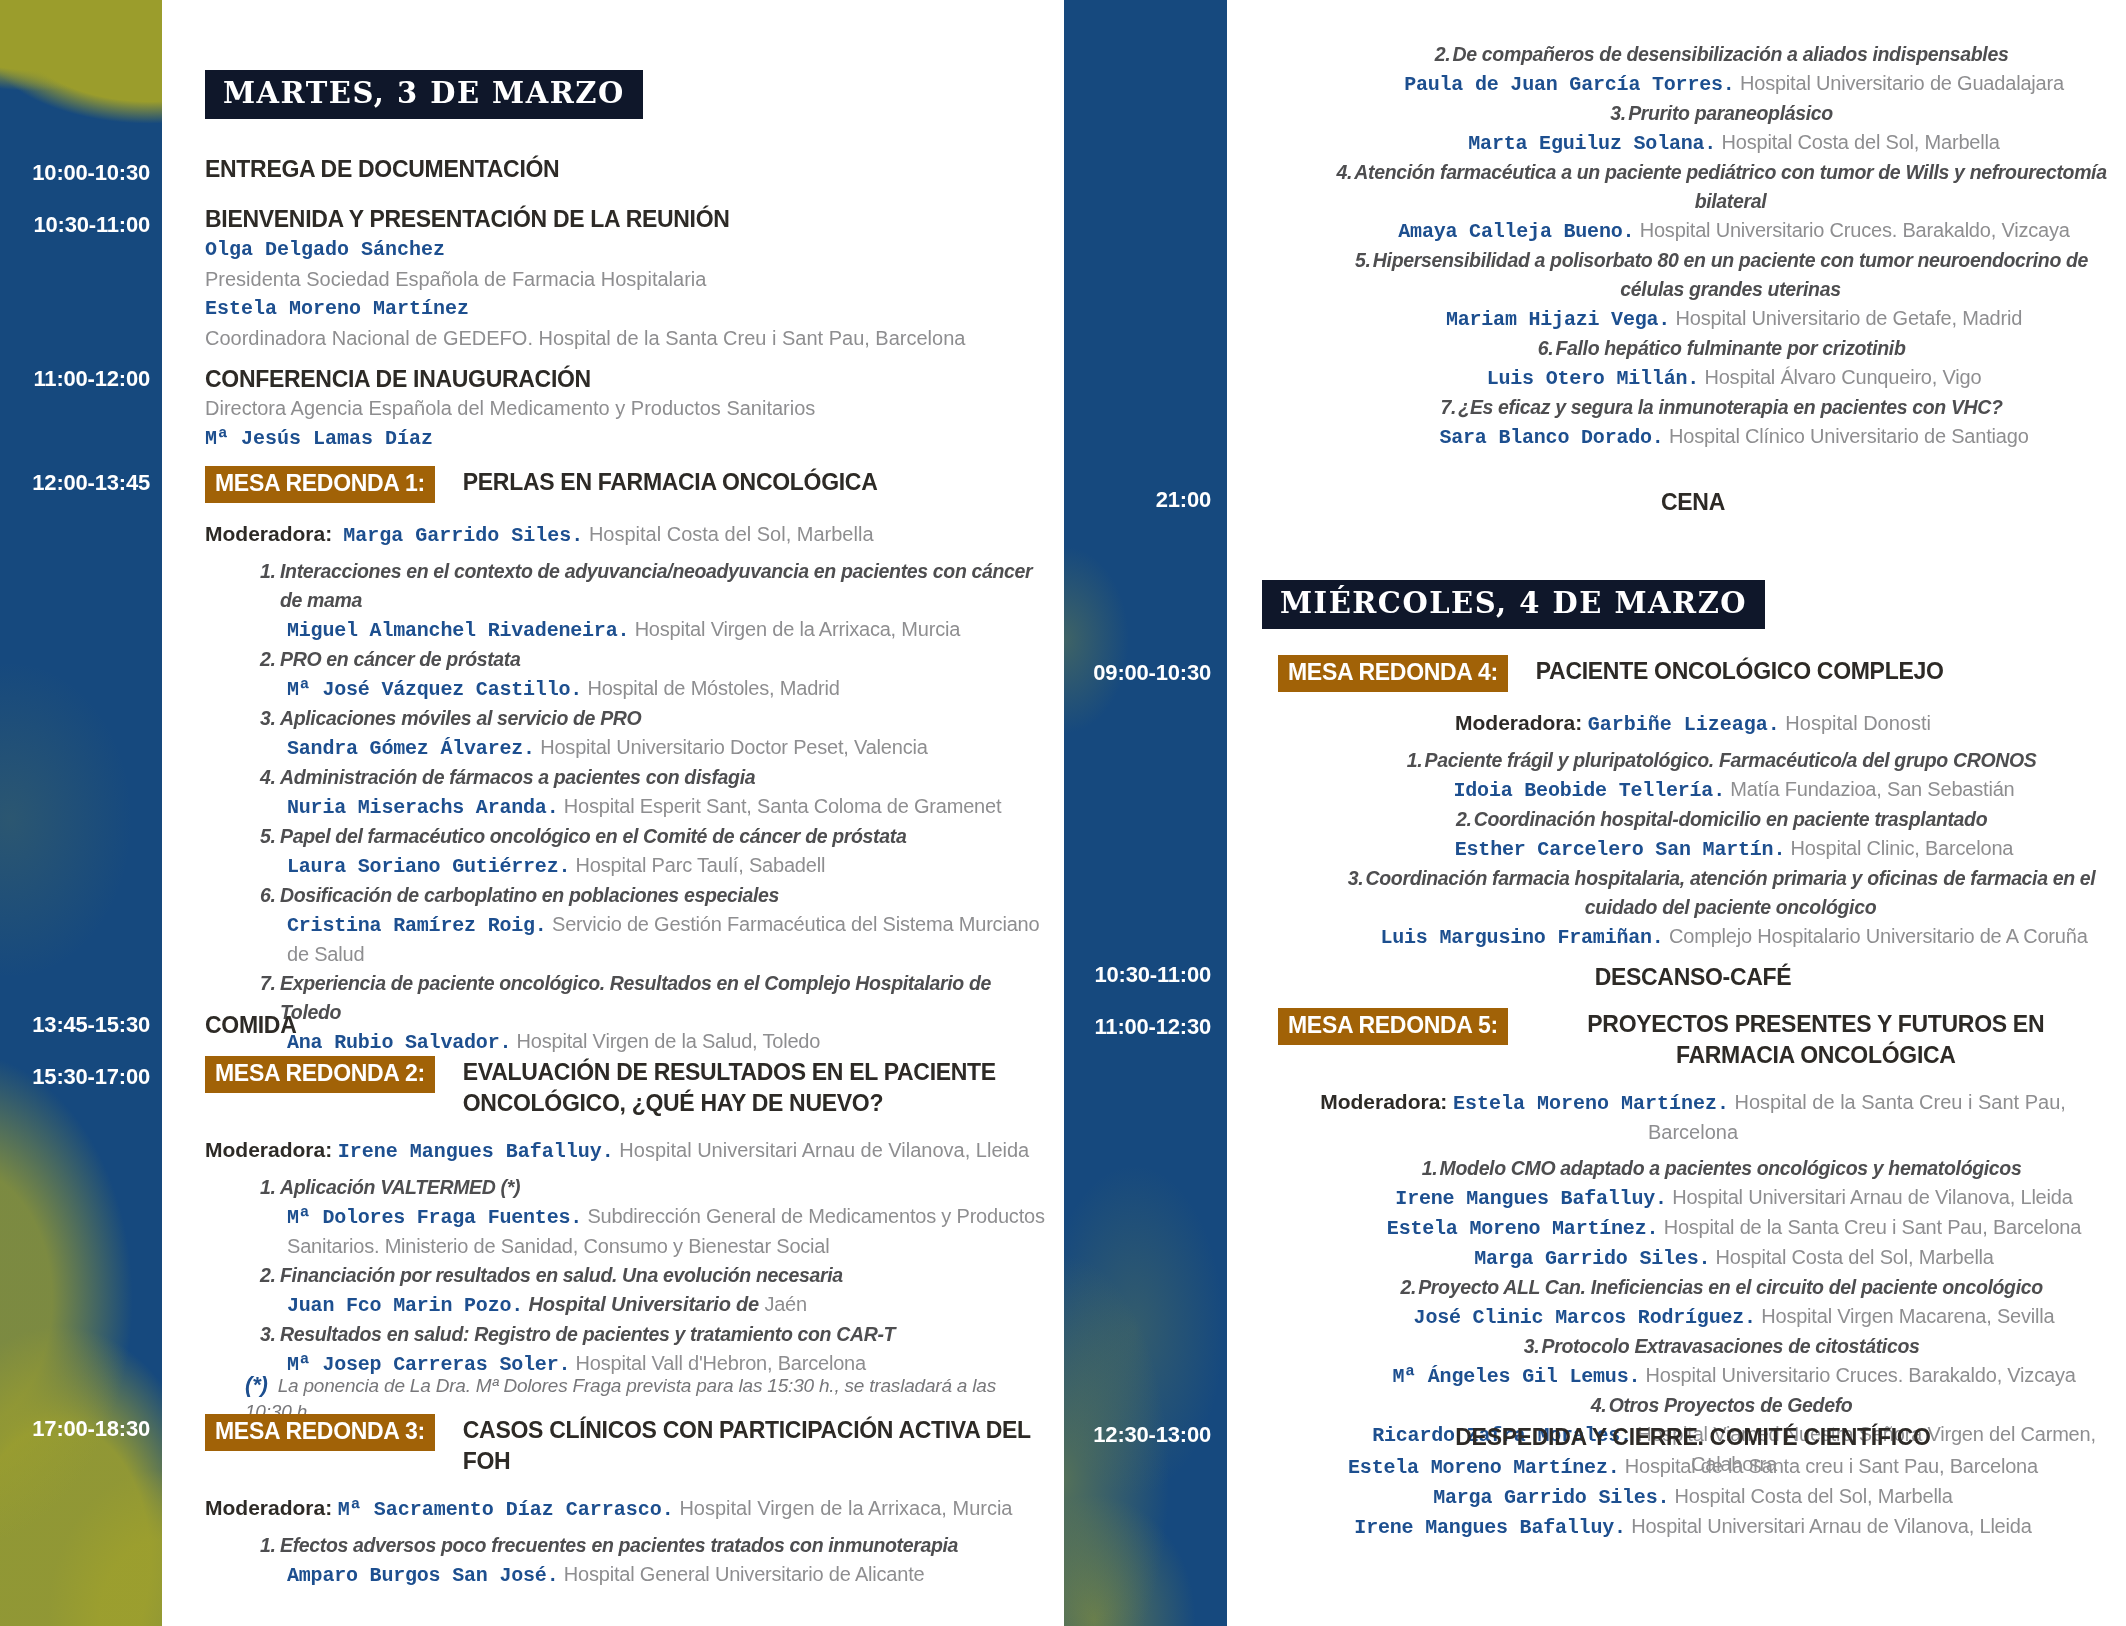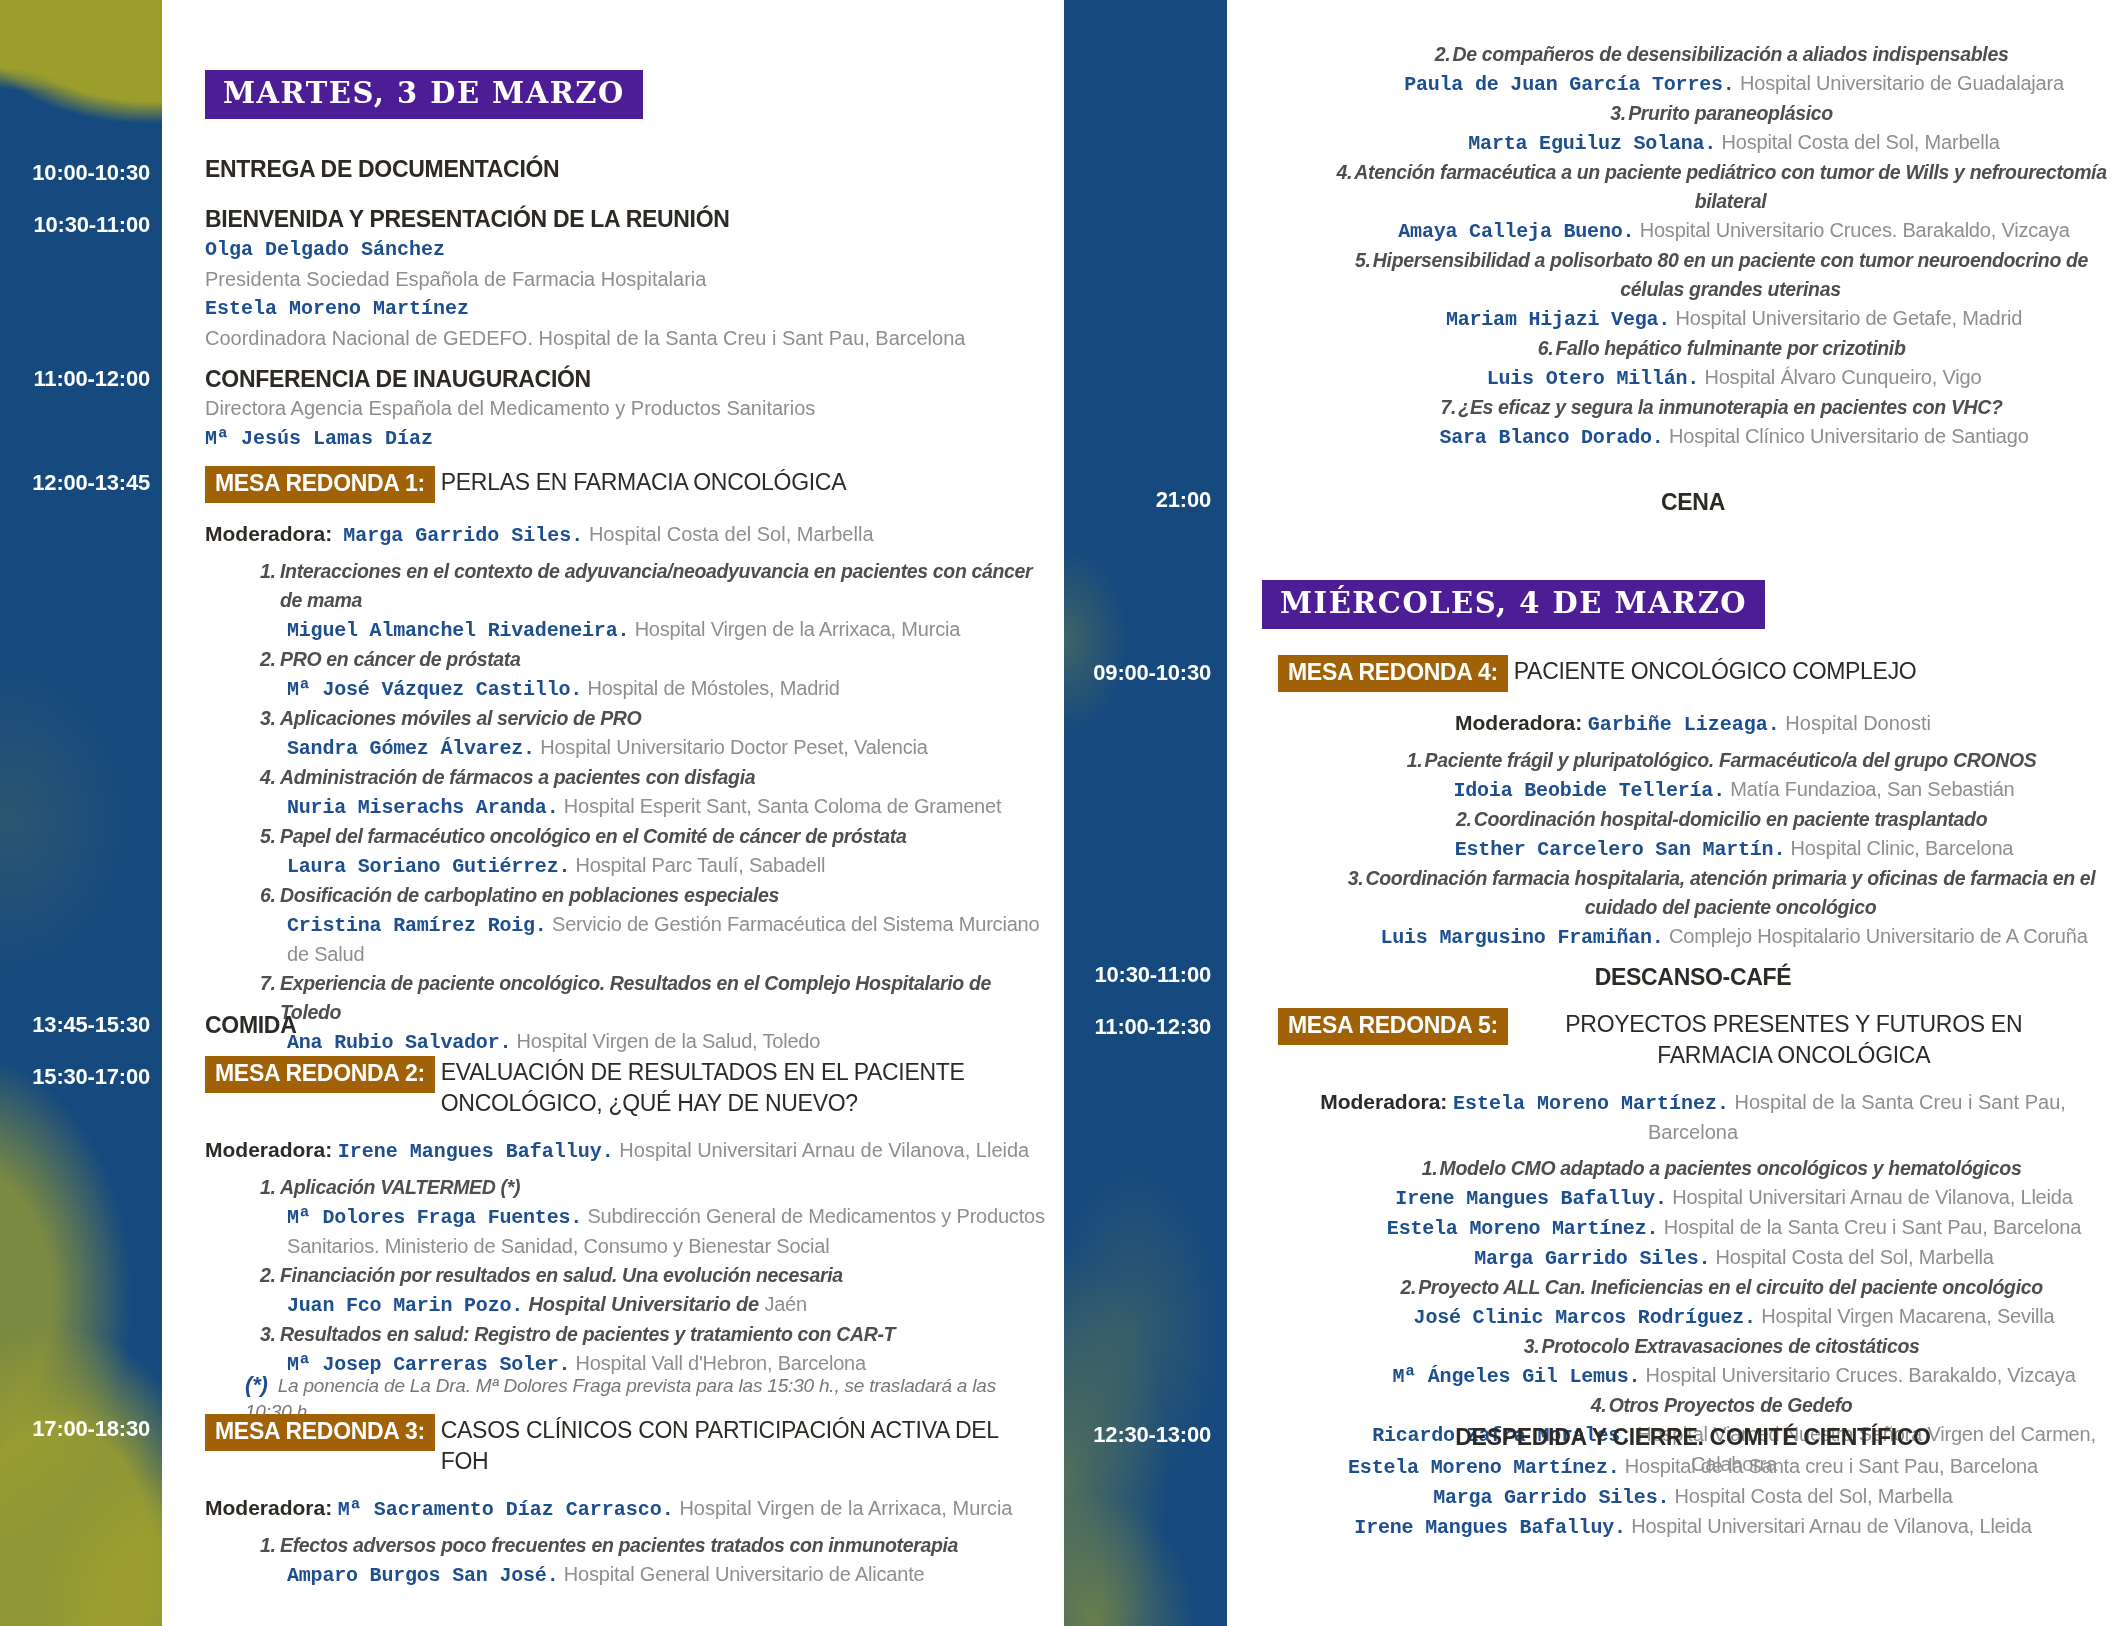--- a/index.html
+++ b/index.html
@@ -21,35 +21,35 @@
       radial-gradient(ellipse 140px 300px at 0px 1480px, rgba(158,160,45,.45), rgba(158,160,45,0) 75%),
       radial-gradient(ellipse 120px 220px at 70px 1330px, rgba(158,160,45,.22), rgba(158,160,45,0) 75%),
       radial-gradient(ellipse 130px 160px at 30px 1620px, rgba(158,160,45,.55), rgba(158,160,45,0) 78%);}
 
   .time{position:absolute;color:#ffffff;font-weight:bold;font-size:22px;line-height:26px;
         width:150px;text-align:right;letter-spacing:-0.2px;}
   .time.tl{left:0;width:150px;}
   .time.tc{left:1061px;}
 
   
-  .daybox{position:absolute;display:inline-block;background:#4c1d95;color:#ffffff;
+  .daybox{position:absolute;display:inline-block;background:#0f172a;color:#ffffff;
           font-family:"DejaVu Serif",serif;font-weight:bold;font-size:29px;line-height:29px;
           padding:9px 18px 11px 18px;letter-spacing:1.5px;white-space:nowrap;}
 
   
   .blk{position:absolute;width:845px;}
   .blk.rcol{width:830px;text-align:center;}
   .h{font-weight:bold;font-size:23px;line-height:30px;color:#2d2a26;letter-spacing:-0.3px;}
   .person-line{font-size:20px;line-height:28.5px;}
   .name{color:#1d4f8f;font-weight:bold;font-family:Liberation Mono, monospace;}
   .role{color:#8e8e90;}
   .mesa-row{display:flex;align-items:flex-start;margin-bottom:16px;}
   .badge{background:#a16207;color:#ffffff;font-weight:bold;font-size:23px;line-height:23px;
          padding:6px 10px 8px 10px;white-space:nowrap;letter-spacing:-0.3px;}
-  .mesa-title{font-weight:normal;font-size:23px;line-height:31px;color:#2d2a26;margin-left:6px;
+  .mesa-title{font-weight:bold;font-size:23px;line-height:31px;color:#2d2a26;margin-left:28px;
               max-width:580px;letter-spacing:-0.3px;margin-top:1px;}
   .mod{font-size:20px;line-height:29px;margin-bottom:7px;}
   .mod .lbl{font-weight:bold;color:#2d2a26;font-size:21px;}
   .item-title{font-style:italic;font-weight:bold;font-size:19.5px;line-height:29px;color:#4e4e50;
               padding-left:75px;letter-spacing:-0.35px;}
   .item-title .num{display:inline-block;margin-left:-20px;width:20px;}
   .speaker{padding-left:82px;font-size:20px;line-height:29px;letter-spacing:-0.2px;}
   .speaker .inst-bold{color:#4e4e50;font-weight:bold;font-style:italic;}
   .plain-speakers .speaker{padding-left:0;}
   .footnote{position:absolute;font-style:italic;font-size:19px;line-height:26px;color:#77777a;

